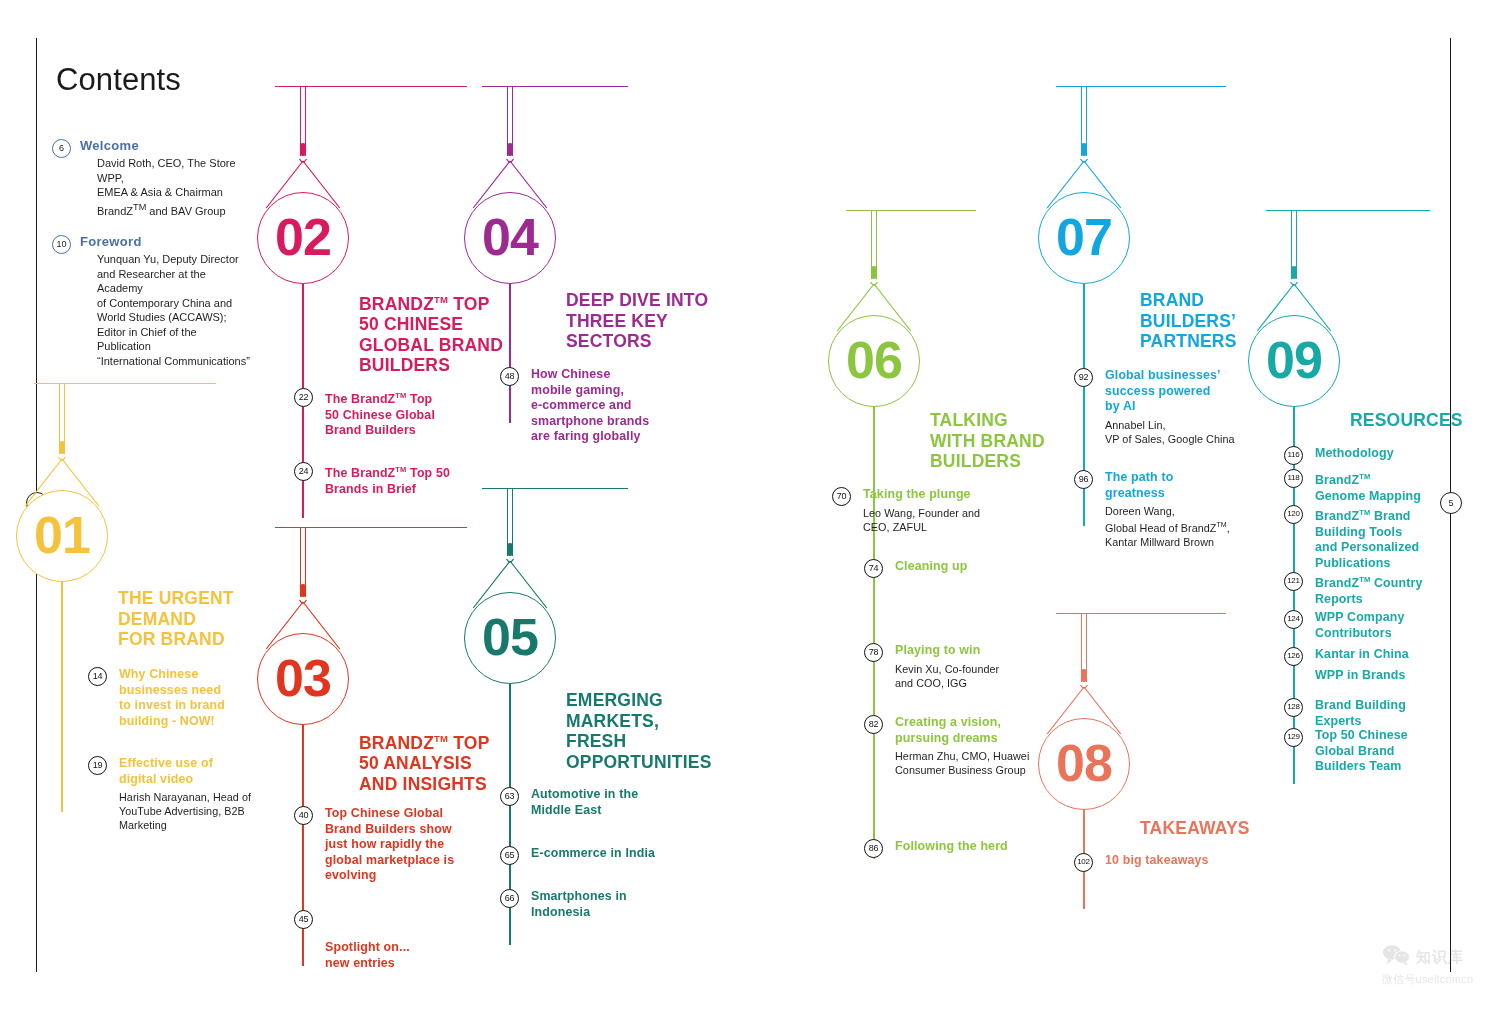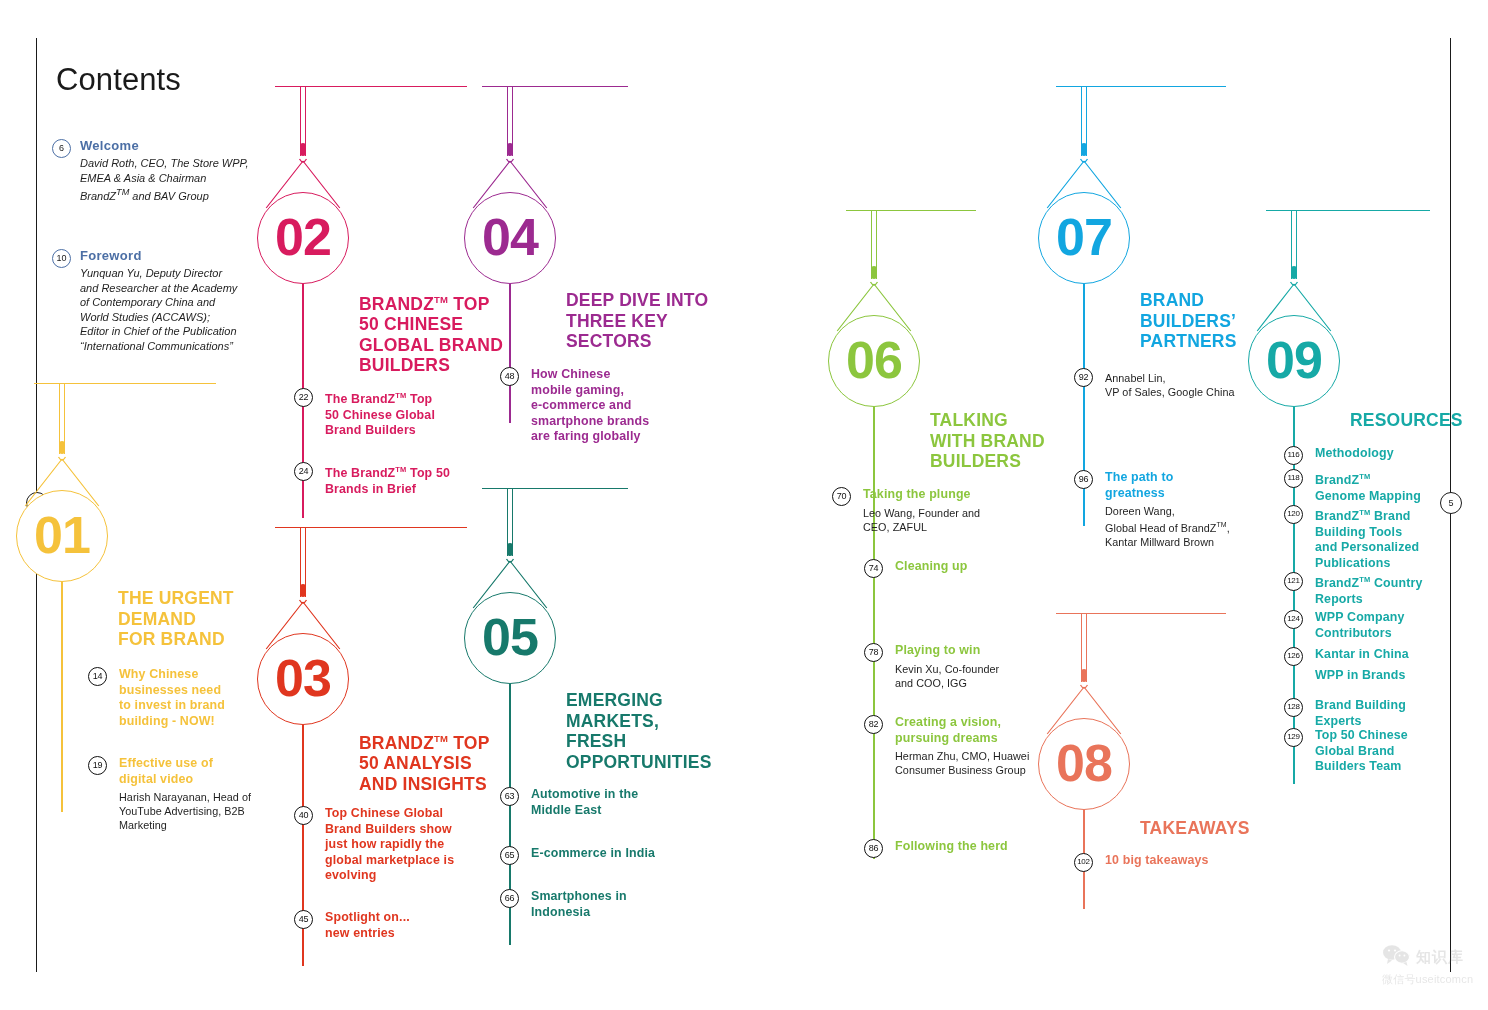--- a/index.html
+++ b/index.html
@@ -62,24 +62,23 @@
     font-size: 9px; line-height: 17px;
     text-align: center; color: #1a1a1a;
     background: #fff;
   }
   .plain-entry .ttl {
     margin-left: 28px;
     font-size: 13px; font-weight: bold;
     color: #4c6fa5; letter-spacing: .3px;
   }
   .plain-entry .sub {
-    margin-left: 28px; margin-top: 3px;
+    margin-left: 45px; margin-top: 3px;
     font-size: 11px; line-height: 14.5px;
     color: #1f1f1f;
-    font-style: italic;
   }
 
   
   .section { position: absolute; }
   .rail {
     position: absolute;
     height: 1.4px;
     top: 0; left: 0;
   }
   .rod {
@@ -189,21 +188,21 @@
   <div class="folio right">5</div>
 
   <div class="contents-title">Contents</div>
 
   <div id="plain-entries">
       <div class="plain-entry" style="top: 138px;">
         <div class="badge">6</div>
         <div class="ttl">Welcome</div>
         <div class="sub">David Roth, CEO, The Store WPP,<br>EMEA &amp; Asia &amp; Chairman<br>BrandZ<sup>TM</sup> and BAV Group</div>
       </div>
-      <div class="plain-entry" style="top: 248px;">
+      <div class="plain-entry" style="top: 234px;">
         <div class="badge">10</div>
         <div class="ttl">Foreword</div>
         <div class="sub">Yunquan Yu, Deputy Director<br>and Researcher at the Academy<br>of Contemporary China and<br>World Studies (ACCAWS);<br>Editor in Chief of the Publication<br>“International Communications”</div>
       </div>
     </div>
 
   <div id="sections">
       <div class="section" style="left: 0px; top: 0px; color: rgb(245, 194, 59);">
         <div class="rail" style="left:34px;top:383px;width:182px;background:#F5C23B;"></div>
         <div class="rod" style="left:59px;top:383px;height:71px;"></div>
@@ -261,21 +260,21 @@
           <span class="num" style="color:#E0361F;">03</span>
         </div>
         <div class="stem" style="left:302.3px;top:725px;height:241px;"></div>
         <div class="sect-title" style="left:359px;top:729px;width:188px;color:#E0361F;">BRANDZ<sup>TM</sup> TOP<br>50 ANALYSIS<br>AND INSIGHTS</div>
         <div class="item" style="left:294px;top:806px;width:202px;color:#E0361F;">
           <div class="pbadge">40</div>
           <div class="itxt" style="color:#E0361F;">Top Chinese Global<br>Brand Builders show<br>just how rapidly the<br>global marketplace is<br>evolving</div>
         </div>
         <div class="item" style="left:294px;top:910px;width:202px;color:#E0361F;">
           <div class="pbadge">45</div>
-          <div class="itxt" style="color:#E0361F;">Spotlight on...<br>new entries</div>
+          <div class="itxt" style="color:#E0361F;margin-top:30px;">Spotlight on...<br>new entries</div>
         </div>
       </div>
       <div class="section" style="left: 0px; top: 0px; color: rgb(156, 42, 144);">
         <div class="rail" style="left:482px;top:86px;width:146px;background:#9C2A90;"></div>
         <div class="rod" style="left:507px;top:86px;height:70px;"></div>
         <div class="rod-cap" style="left:507px;top:143px;"></div>
         <svg class="hanger" width="112" height="63" style="left:454px;top:159px;">
           <path d="M56 2 L19.199999999999996 49 M56 2 L92.80000000000001 49" stroke="#9C2A90" stroke-width="1.2" fill="none"></path>
           <path d="M52.5 0 q3.5 6 7 0" stroke="#9C2A90" stroke-width="1.3" fill="none"></path>
         </svg>
@@ -360,20 +359,21 @@
           <path d="M56 2 L19.199999999999996 49 M56 2 L92.80000000000001 49" stroke="#12A6E0" stroke-width="1.2" fill="none"></path>
           <path d="M52.5 0 q3.5 6 7 0" stroke="#12A6E0" stroke-width="1.3" fill="none"></path>
         </svg>
         <div class="circle" style="left:1038px;top:192px;width:92px;height:92px;">
           <span class="num" style="color:#12A6E0;">07</span>
         </div>
         <div class="stem" style="left:1083.3px;top:284px;height:242px;"></div>
         <div class="sect-title" style="left:1140px;top:290px;width:170px;color:#12A6E0;">BRAND<br>BUILDERS’<br>PARTNERS</div>
         <div class="item" style="left:1074px;top:368px;width:184px;color:#12A6E0;">
           <div class="pbadge">92</div>
+          <div class="itxt" style="color:#12A6E0;">Global businesses’<br>success powered<br>by AI</div>
           <div class="idesc">Annabel Lin,<br>VP of Sales, Google China</div>
         </div>
         <div class="item" style="left:1074px;top:470px;width:184px;color:#12A6E0;">
           <div class="pbadge">96</div>
           <div class="itxt" style="color:#12A6E0;">The path to<br>greatness</div>
           <div class="idesc">Doreen Wang,<br>Global Head of BrandZ<sup>TM</sup>,<br>Kantar Millward Brown</div>
         </div>
       </div>
       <div class="section" style="left: 0px; top: 0px; color: rgb(233, 116, 90);">
         <div class="rail" style="left:1056px;top:613px;width:170px;background:#E9745A;"></div>

